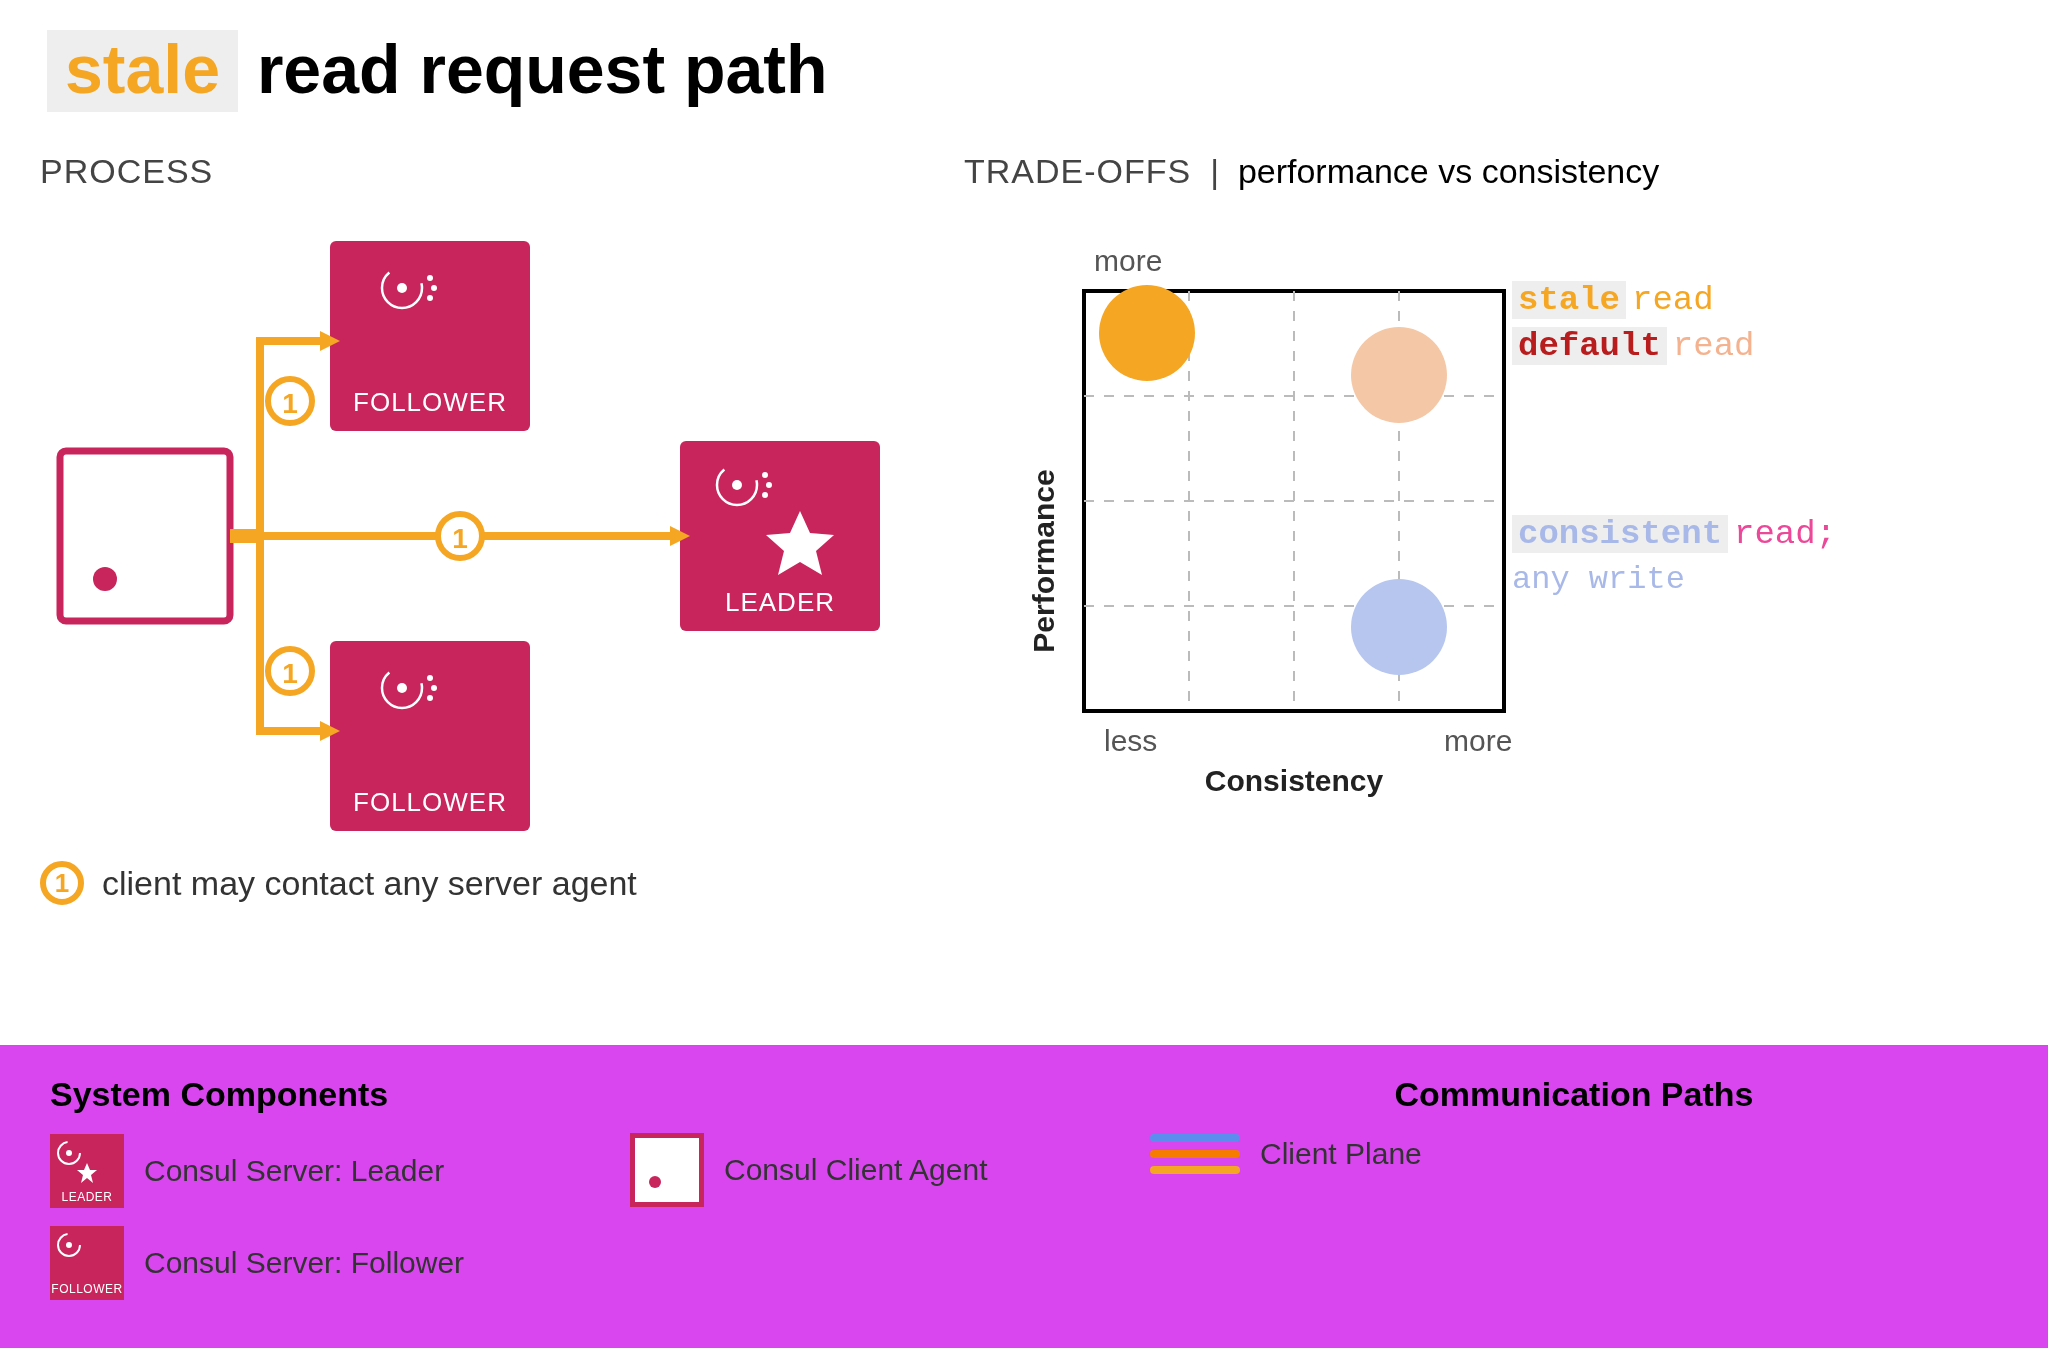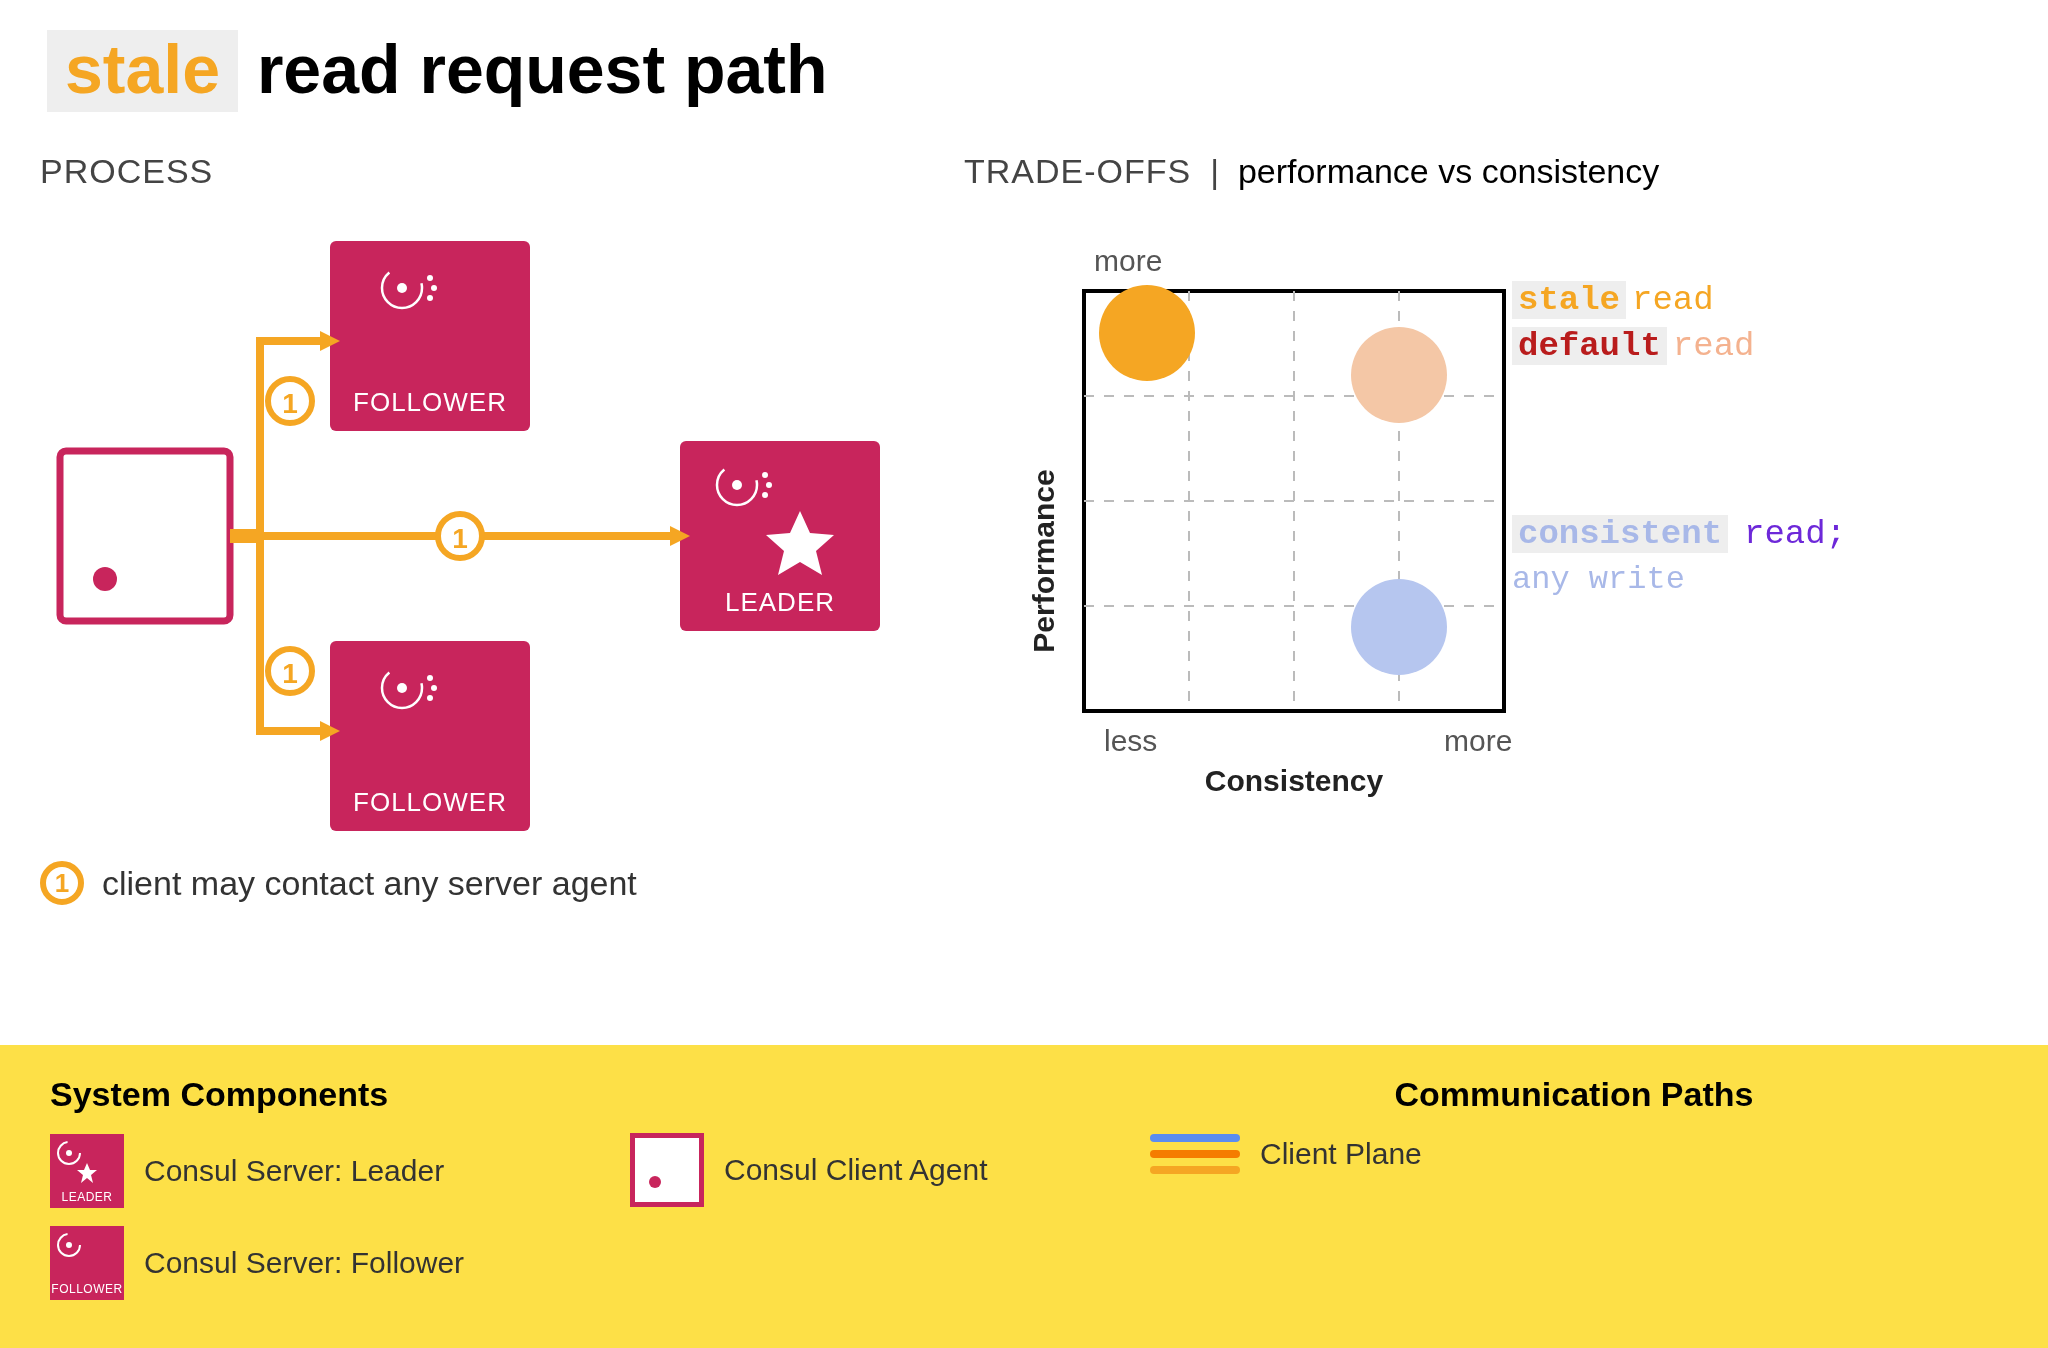--- a/index.html
+++ b/index.html
@@ -75,28 +75,28 @@
   }
   .tradeoff-legend .row { margin-bottom: 8px; }
   .tradeoff-legend .tag {
     background: #eeeeee; padding: 0 6px; font-weight: 700;
   }
   .tradeoff-legend .stale { color: #f5a623; }
   .tradeoff-legend .staleword { background:none; color:#f5a623; padding:0 0 0 6px;}
   .tradeoff-legend .default { color: #b91c1c; }
   .tradeoff-legend .defword { color:#f4b28f; padding-left:6px;}
   .tradeoff-legend .consistent { color: #a8b8e8; }
-  .tradeoff-legend .consword { color:#6d28d9; padding-left:16px;}
+  .tradeoff-legend .consword { color:#ec4899; padding-left:6px;}
   .tradeoff-legend .sub { color:#a8b8e8; font-size:32px; }
   .tradeoff-legend-bottom { margin-top: 150px; }
   
   .footer {
     position: absolute;
     left: 0; right: 0; bottom: 0;
-    background: #fde047;
+    background: #d946ef;
     padding: 30px 50px 30px 50px;
     display: flex;
     gap: 60px;
   }
   .footer h3 { font-size: 34px; font-weight: 700; margin-bottom: 20px; }
   .footer .legend-item { display: flex; align-items: center; gap: 20px; font-size: 30px; margin-bottom: 18px; color:#333;}
   .footer .mini-server {
     width: 74px; height: 74px; background: #c8255c; position: relative;
     display:flex; flex-direction:column; align-items:center; justify-content:flex-end; padding-bottom:4px;
   }

